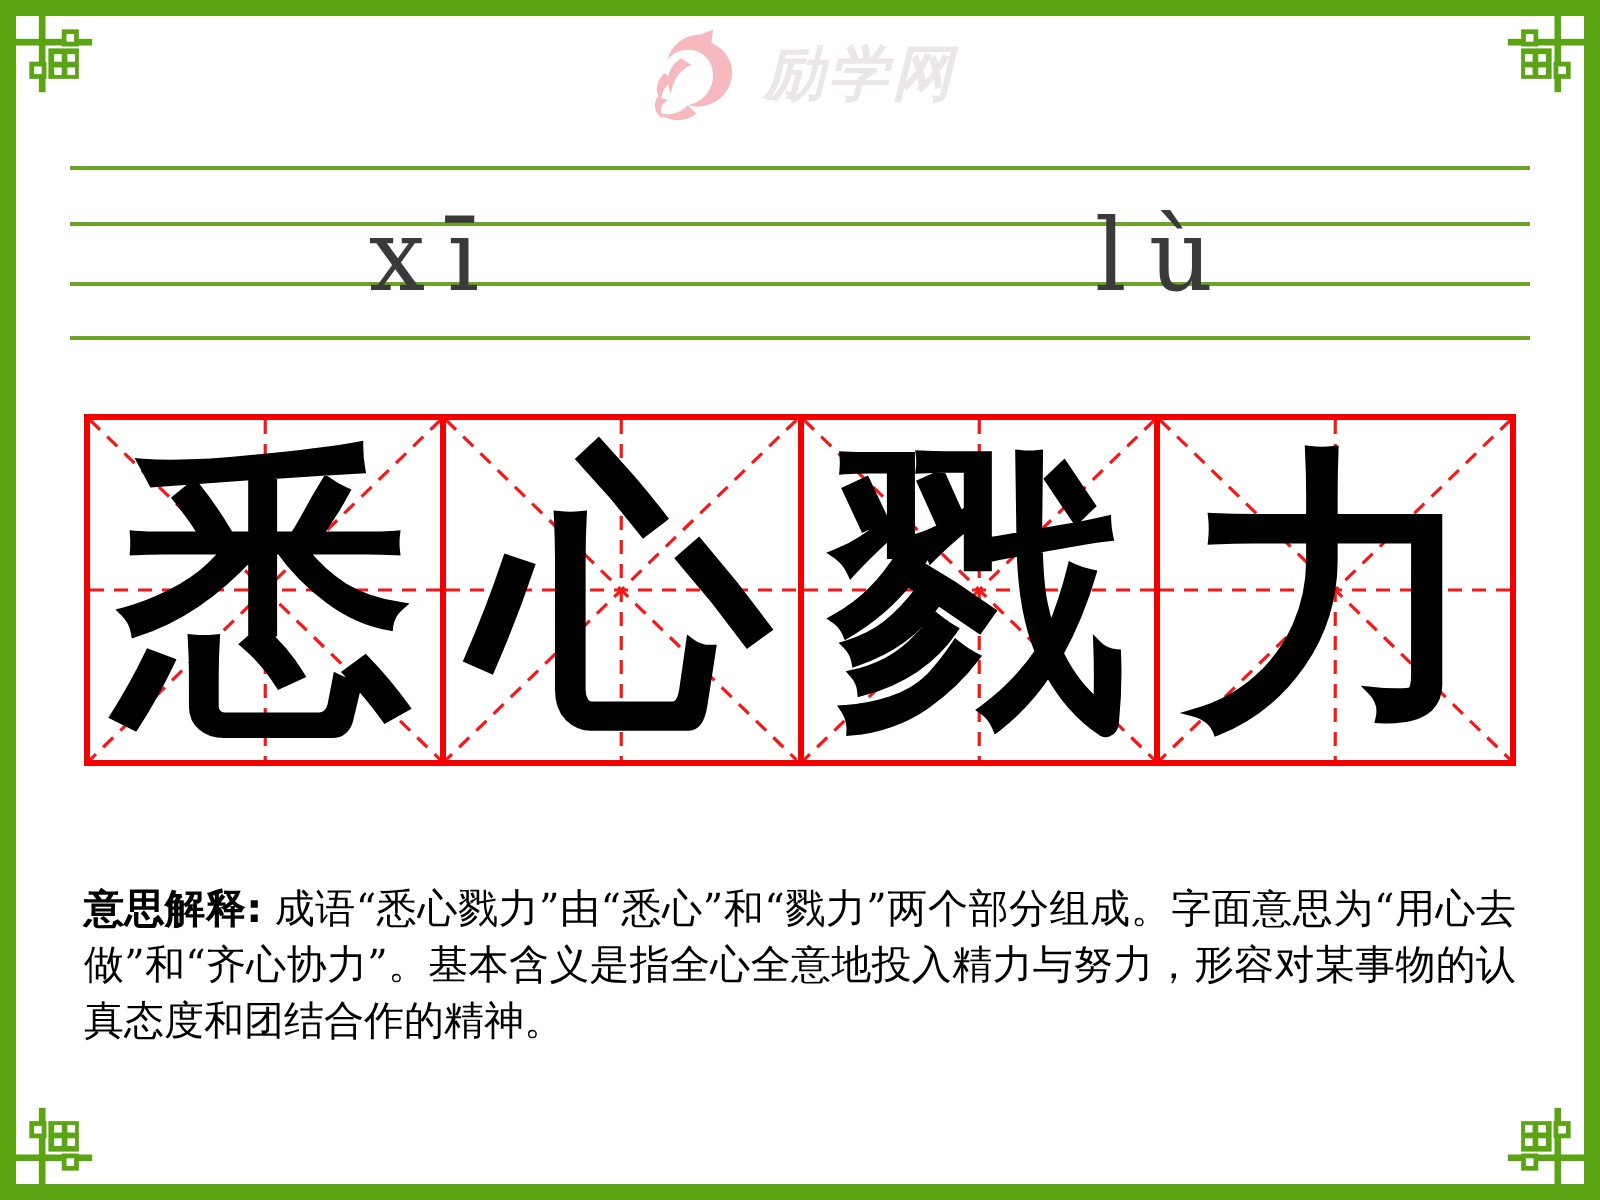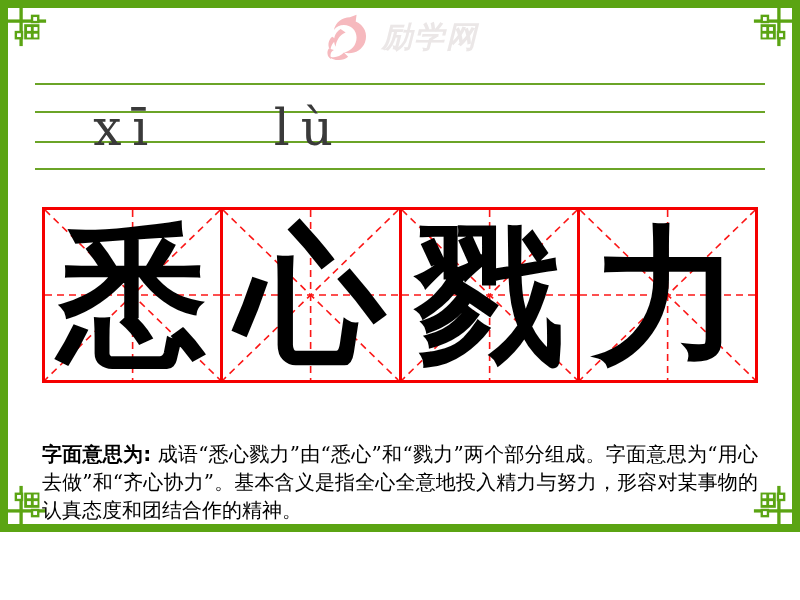--- a/index.html
+++ b/index.html
@@ -1,17 +1,17 @@
 <!DOCTYPE html>
 <html><head>
 <meta charset="utf-8">
 <style>
   html,body{margin:0;padding:0;background:#ffffff;}
   .canvas{
-    position:relative;width:800px;height:532px;background:#ffffff;overflow:hidden;
+    position:relative;width:800px;height:600px;background:#ffffff;overflow:hidden;
     font-family:"DejaVu Serif","Liberation Serif",serif;
   }
   
   .frame{
     position:absolute;inset:0;border:8px solid #5ba413;box-sizing:border-box;pointer-events:none;
   }
   .corner{position:absolute;width:40px;height:40px;color:#5ba413;}
   .corner.tl{top:8px;left:8px;}
   .corner.tr{top:8px;right:8px;transform:scaleX(-1);}
   .corner.bl{bottom:8px;left:8px;transform:scaleY(-1);}
@@ -28,21 +28,21 @@
 
   
   .pinyin-zone{position:absolute;left:35px;top:83px;width:730px;height:90px;}
   .pline{position:absolute;left:0;right:0;height:2px;background:#6ba427;}
   .pline.l1{top:0;}
   .pline.l2{top:28px;}
   .pline.l3{top:58px;}
   .pline.l4{top:85px;}
   .pinyin-row{
     position:absolute;top:20px;left:0;width:100%;
-    display:grid;grid-template-columns:repeat(4,1fr);
+    display:grid;grid-template-columns:repeat(2,1fr);
   }
   .pinyin-row span{
     text-align:center;font-size:50px;line-height:50px;color:#3a3a3a;
     letter-spacing:0.22em;font-family:"DejaVu Serif","Liberation Serif",serif;
   }
 
   
   .char-row{
     position:absolute;left:42px;top:207px;width:716px;height:176px;
     display:flex;border:3px solid #f50000;box-sizing:border-box;background:#ffffff;
@@ -164,16 +164,16 @@
         <line x1="0" y1="0" x2="100%" y2="100%" stroke="#fb1616" stroke-width="1.6" stroke-dasharray="7 5"></line>
         <line x1="100%" y1="0" x2="0" y2="100%" stroke="#fb1616" stroke-width="1.6" stroke-dasharray="7 5"></line>
         <line x1="50%" y1="0" x2="50%" y2="100%" stroke="#fb1616" stroke-width="1.6" stroke-dasharray="7 5"></line>
         <line x1="0" y1="50%" x2="100%" y2="50%" stroke="#fb1616" stroke-width="1.6" stroke-dasharray="7 5"></line>
       </svg>
       <span class="hanzi">力</span>
     </div>
   </div>
 
   <p class="explain">
-    <b class="explain-label">字面意思为:</b><span>成语“悉心戮力”由“悉心”和“戮力”两个部分组成。字面意思为“用心去做”和“齐心协力”。基本含义是指全心全意地投入精力与努力，形容对某事物的认真态度和团结合作的精神。</span>
+    <b class="explain-label">意思解释:</b><span>成语“悉心戮力”由“悉心”和“戮力”两个部分组成。字面意思为“用心去做”和“齐心协力”。基本含义是指全心全意地投入精力与努力，形容对某事物的认真态度和团结合作的精神。</span>
   </p>
 
 </div>
 
 </body></html>

